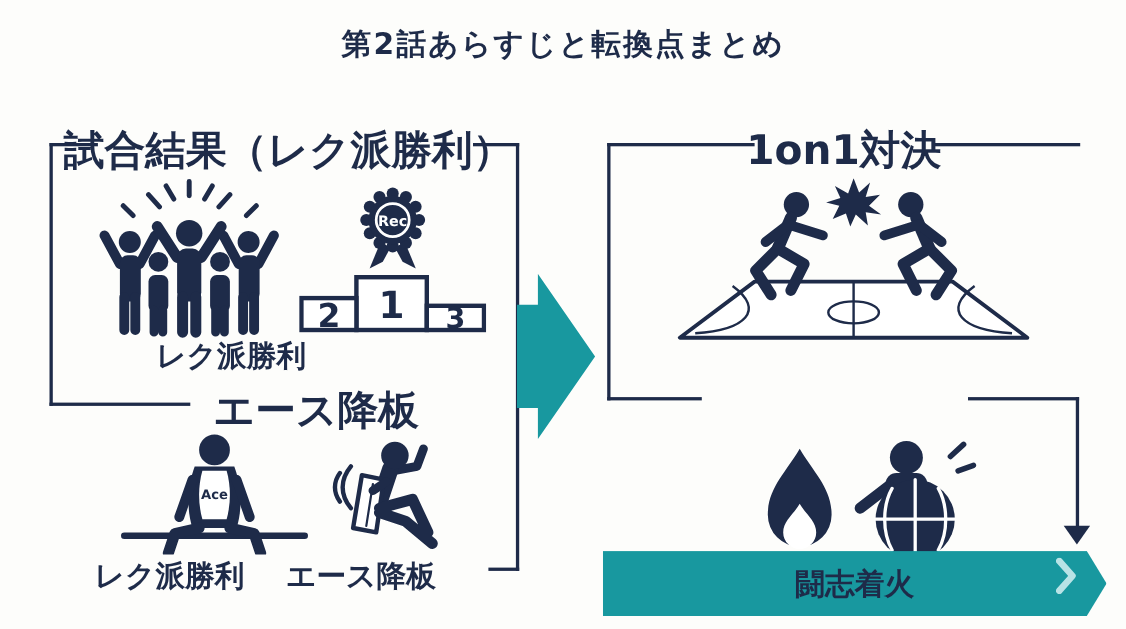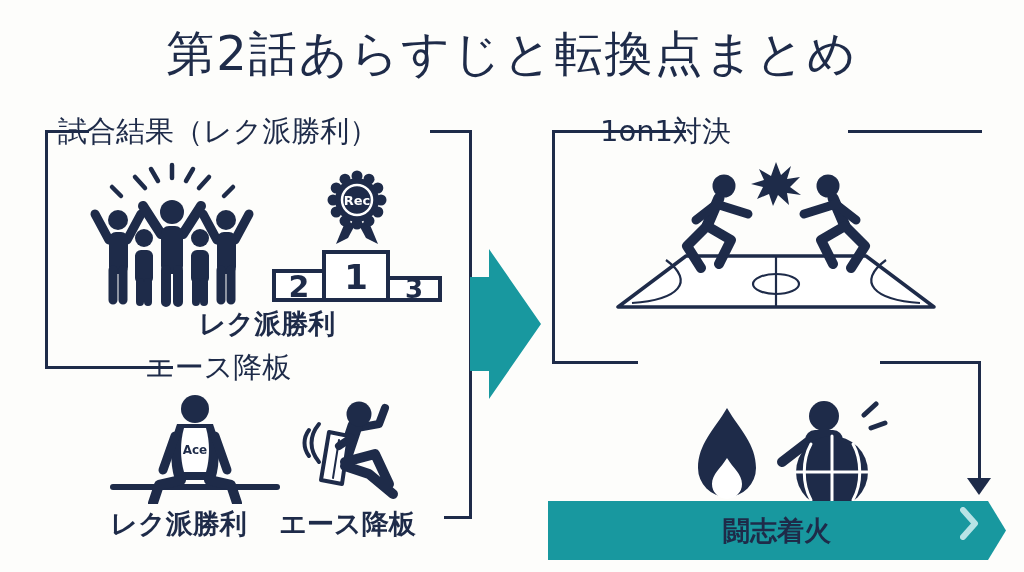--- a/index.html
+++ b/index.html
@@ -1,23 +1,23 @@
 <!DOCTYPE html>
 <html style="--navy: #1e2b49; --teal: #18989f; --teal_light: #b8e3e6; --background: #fdfdfb;"><head>
 <meta charset="utf-8">
 <style>
   :root{
     --navy:#1e2b49; --teal:#18989f; --teal_light:#b8e3e6; --background:#fdfdfb;
   }
   *{margin:0;padding:0;box-sizing:border-box}
   body{background:#e8e8e8;font-family:"DejaVu Sans","Liberation Sans",sans-serif}
   .canvas{position:relative;width:1024px;height:572px;background:var(--background);overflow:hidden;color:var(--navy)}
-  .title{position:absolute;left:0;right:0;top:22px;text-align:center;font-size:48px;font-weight:400;letter-spacing:2px}
-  .hdr{position:absolute;text-align:left;font-weight:400;font-size:29px;white-space:nowrap}
-  .lbl{position:absolute;text-align:center;font-weight:800;font-size:27px;white-space:nowrap}
+  .title{position:absolute;left:0;right:0;top:22px;text-align:center;font-size:27px;font-weight:700;letter-spacing:2px}
+  .hdr{position:absolute;text-align:center;font-weight:700;font-size:37px;white-space:nowrap}
+  .lbl{position:absolute;text-align:left;font-weight:800;font-size:27px;white-space:nowrap}
   .line{position:absolute;background:var(--navy)}
   .icon{position:absolute}
   .fill-ink{fill:var(--navy)}
   .stroke-ink{stroke:var(--navy);fill:none;stroke-linecap:round;stroke-linejoin:round}
   .stroke-white{stroke:#fff;fill:none;stroke-linecap:round}
   .block{fill:#fff;stroke:var(--navy);stroke-width:4}
   .court-line{stroke:var(--navy);fill:#fff;stroke-linejoin:round}
   .court-mark{stroke:var(--navy);fill:none}
   .towel{fill:#fff;stroke:var(--navy);stroke-width:4;stroke-linejoin:round}
   .svg-num{font-family:"DejaVu Sans","Liberation Sans",sans-serif;font-weight:800}

